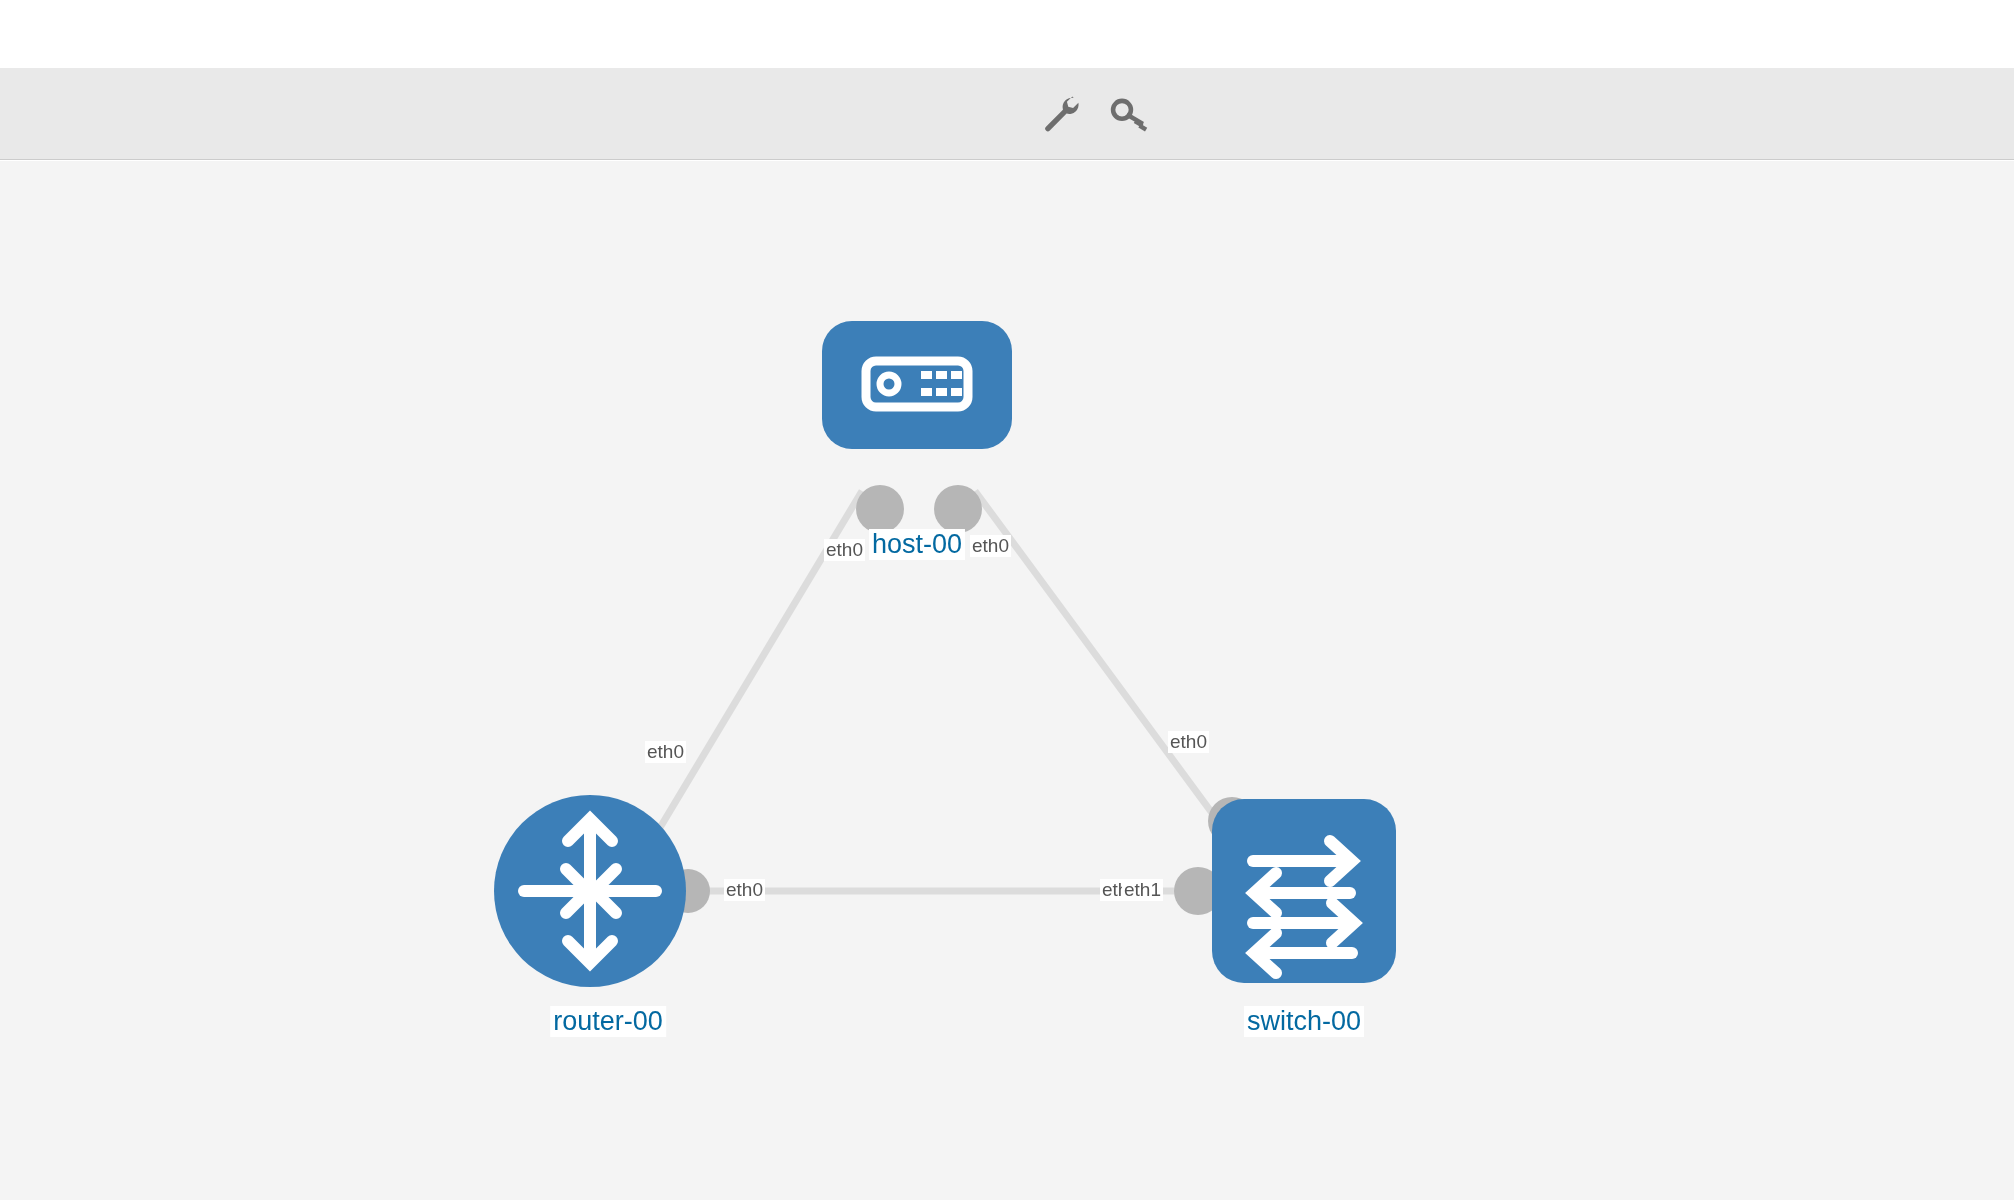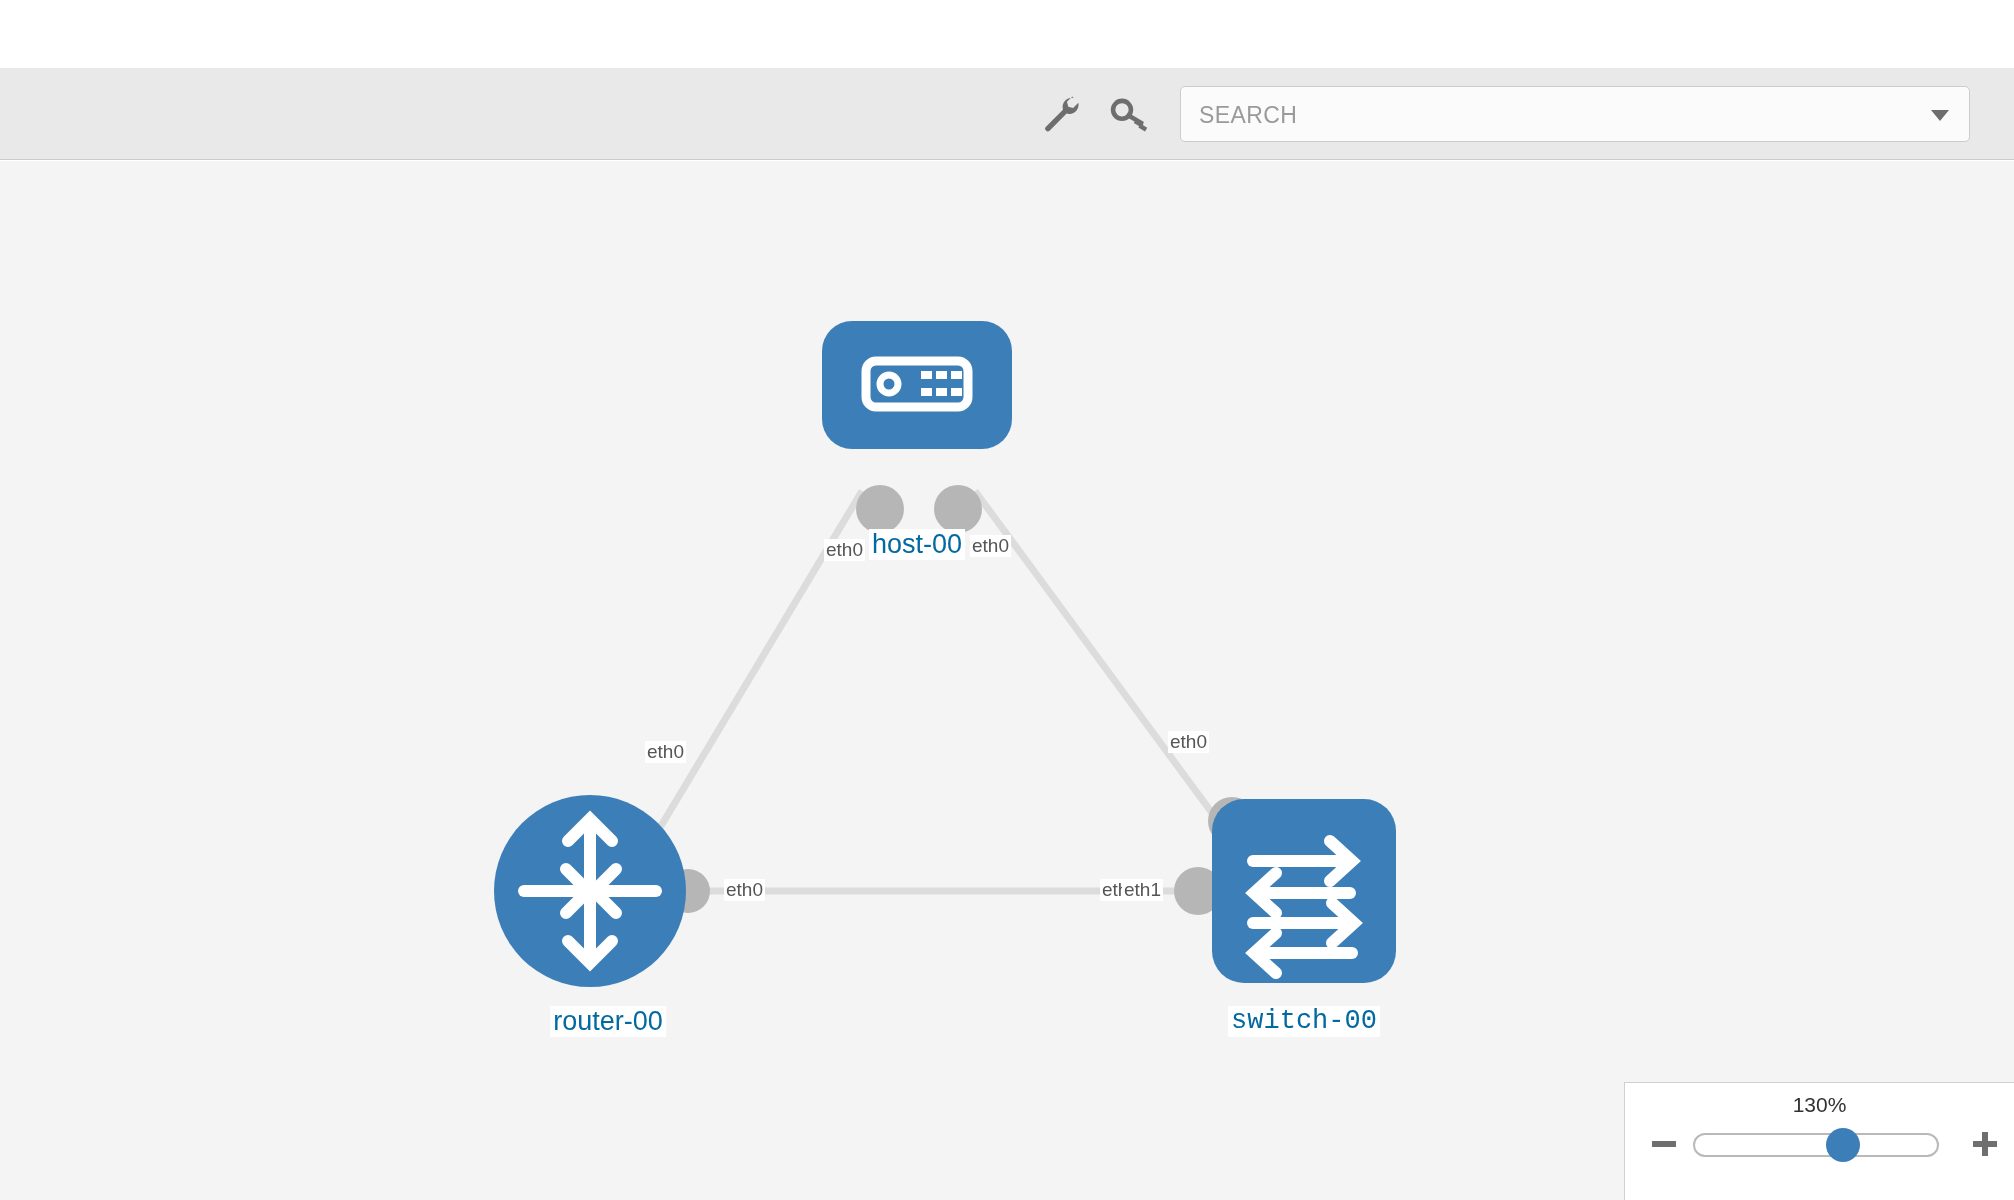--- a/index.html
+++ b/index.html
@@ -245,24 +245,20 @@
       <svg width="42" height="42" viewBox="0 0 24 24" aria-hidden="true">
         <g fill="#6e6e6e">
           <circle cx="8" cy="9.6" r="5.1" fill="none" stroke="#6e6e6e" stroke-width="2.6"></circle>
           <rect x="11.4" y="11.2" width="10.6" height="2.6" transform="rotate(30 11.4 11.2)"></rect>
           <rect x="16.0" y="15.0" width="5.0" height="2.5" transform="rotate(30 16.0 15.0)"></rect>
           <rect x="18.6" y="17.6" width="4.4" height="2.5" transform="rotate(30 18.6 17.6)"></rect>
         </g>
       </svg>
     </div>
 
-    <div class="search-box">
-      <span class="search-ph">SEARCH</span>
-      <span class="caret"></span>
-    </div>
   </div>
 
   <div class="canvas">
 
     <svg width="2014" height="1039">
 
       <g stroke="#dcdcdc" stroke-width="7" fill="none">
         <line x1="862" y1="330" x2="640" y2="700"></line>
         <line x1="975" y1="330" x2="1240" y2="690"></line>
         <line x1="650" y1="730" x2="1240" y2="730"></line>
@@ -322,41 +318,25 @@
           <polyline points="1332,742 1354,762 1332,782"></polyline>
 
           <line x1="1352" y1="792" x2="1255" y2="792"></line>
           <polyline points="1276,772 1254,792 1276,812"></polyline>
         </g>
       </g>
     </svg>
 
     <div class="node-label" style="left:917px; top:368px;">host-00</div>
     <div class="node-label" style="left:608px; top:845px;">router-00</div>
-    <div class="node-label" style="left:1304px; top:845px;font-family:Liberation Mono, monospace;">switch-00</div>
+    <div class="node-label" style="left:1304px; top:845px;">switch-00</div>
 
     <div class="edge-label" style="left:824px; top:378px;">eth0</div>
     <div class="edge-label" style="left:970px; top:374px;">eth0</div>
     <div class="edge-label" style="left:645px; top:580px;">eth0</div>
     <div class="edge-label" style="left:1168px; top:570px;">eth0</div>
     <div class="edge-label" style="left:724px; top:718px;">eth0</div>
     <div class="edge-label" style="left:1100px; top:718px;">eth</div>
     <div class="edge-label" style="left:1122px; top:718px;">eth1</div>
 
-    <div class="zoom-panel">
-      <div class="zoom-level">130%</div>
-
-      <div class="zoom-minus">
-        <span class="bar-h"></span>
-      </div>
-
-      <div class="zoom-slider">
-        <span class="zoom-thumb" id="zoom-thumb" style="left: 61%;"></span>
-      </div>
-
-      <div class="zoom-plus">
-        <span class="bar-h"></span>
-        <span class="bar-v"></span>
-      </div>
-    </div>
 
   </div>
 </div>
 
 </body></html>

